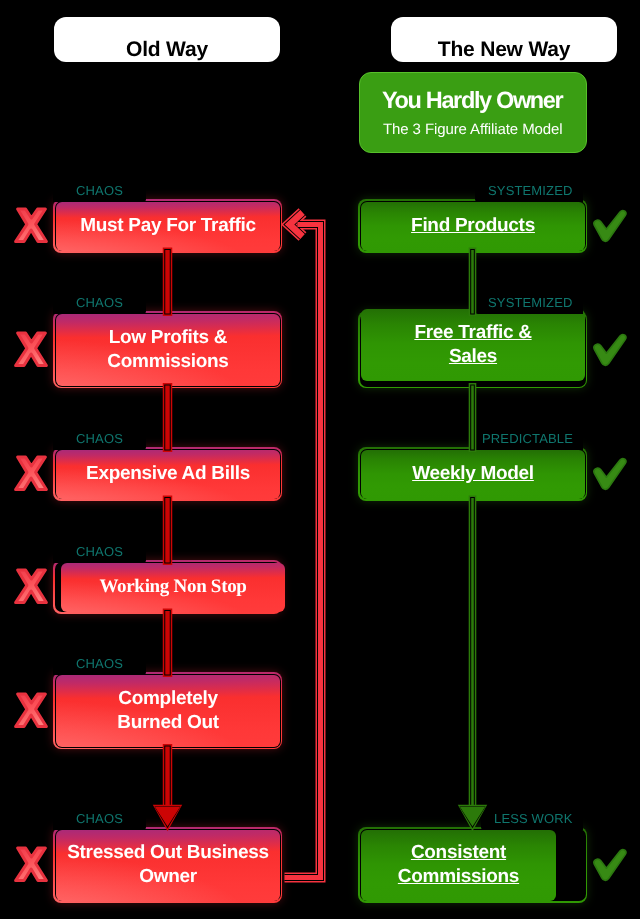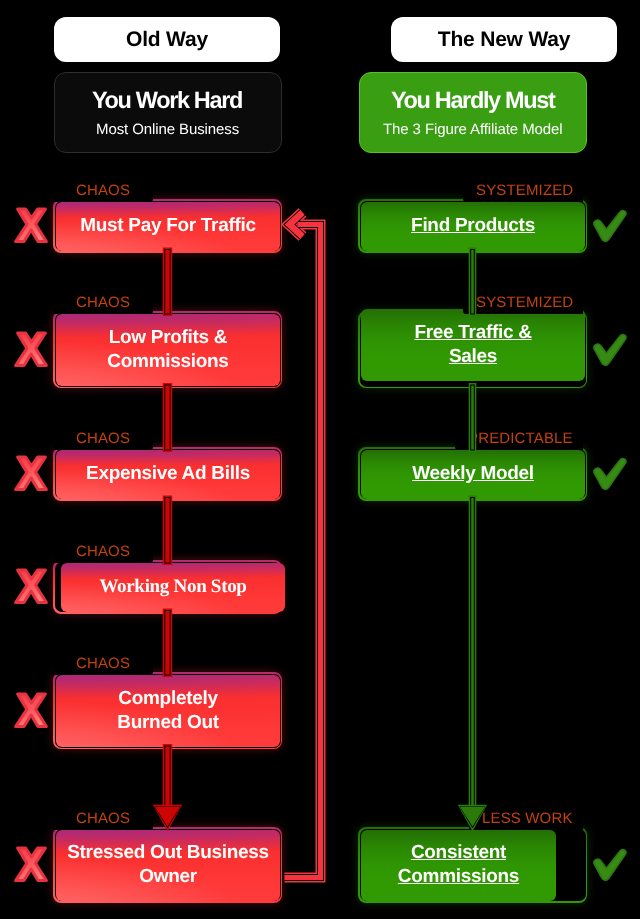--- a/index.html
+++ b/index.html
@@ -4,21 +4,21 @@
 <style>
   html,body{margin:0;padding:0;background:#000;}
   body{width:640px;height:919px;overflow:hidden;
        font-family:"Liberation Sans",sans-serif;
        -webkit-font-smoothing:antialiased;text-rendering:geometricPrecision;}
   .hdr-title,.hdr-body,.step,.tag,.h1,.h2{will-change:transform;backface-visibility:hidden;}
   .stage{position:relative;width:640px;height:919px;background:#000;}
 
   
   .hdr-title{position:absolute;background:#fff;border-radius:12px;
-      display:flex;align-items:center;justify-content:center;
+      display:flex;align-items:flex-end;justify-content:center;
       color:#000;font-weight:700;font-size:21px;letter-spacing:-0.2px;z-index:6;}
   .hdr-body{position:absolute;border-radius:12px;
       display:flex;flex-direction:column;align-items:center;justify-content:center;z-index:6;}
   .hdr-body .h1{font-weight:700;font-size:23.5px;color:#fff;letter-spacing:-1.35px;padding-right:1.35px;}
   .hdr-body .h2{font-size:15px;color:#fff;margin-top:7px;letter-spacing:-0.1px;}
   .hdr-left{background:#0b0b0b;border:1px solid #2e2e2e;}
   .hdr-right{background:#3a9e13;border:1px solid #57c02b;}
 
   
   .step{position:absolute;border-radius:6px;display:flex;align-items:center;
@@ -29,47 +29,43 @@
         border-radius:7px;background:#000;}
   .red{background:
         radial-gradient(140% 130% at -14% 128%, rgba(255,255,255,.30), rgba(255,255,255,0) 72%),
         radial-gradient(800% 120% at 0% -8%, #9a2a85 0%, #c02a66 16%, #fa2f2f 34%, #ff3838 72%, #ff3c3c 100%);}
   .green{background:
         linear-gradient(180deg, #236f05 0%, #2a8503 22%, #2f9503 48%, #319a03 75%, #309903 100%); text-decoration: underline;}
   .glow.red{filter:drop-shadow(0 0 5px rgba(255,40,55,.30));}
   .glow.green{filter:drop-shadow(0 0 5px rgba(60,170,25,.26));}
 
   
-  .tag{position:absolute;background:#000;color:#c2410c;font-size:15px;font-weight:400;
+  .tag{position:absolute;background:#000;color:#0f766e;font-size:13px;font-weight:400;
        letter-spacing:0.15px;height:28px;line-height:33px;z-index:7;white-space:nowrap;}
   .tag.l{border-radius:0 0 3px 0;padding:0 23px;}
   .tag.r{border-radius:0 0 0 3px;padding:0 10px 0 13px;}
 
   svg{position:absolute;overflow:visible;}
   .mark{position:absolute;z-index:9;line-height:0;}
   .mark svg{position:static;}
 </style>
 </head>
 <body>
 
 <div class="stage">
 
   <div class="hdr-title" style="left:54px;top:17px;width:226px;height:45px;">
     <span>Old Way</span>
   </div>
   <div class="hdr-title" style="left:359px;top:17px;width:226px;height:45px;margin-left:32px;">
     <span>The New Way</span>
   </div>
 
-  <div class="hdr-body hdr-left" style="left:54px;top:72px;width:226px;height:79px;">
-    <div class="h1">You Work Hard</div>
-    <div class="h2">Most Online Business</div>
-  </div>
   <div class="hdr-body hdr-right" style="left:359px;top:72px;width:226px;height:79px;">
-    <div class="h1">You Hardly Must</div>
+    <div class="h1">You Hardly Owner</div>
     <div class="h2">The 3 Figure Affiliate Model</div>
   </div>
 
   <div id="dyn">
       <div class="tag l" style="left:53px;top:174px;">CHAOS</div>
       <div class="glow red" style="left:53px;top:199px;width:229px;height:53.5px;"></div>
       <div class="step red" style="left:55.5px;top:201.5px;width:224px;height:48.5px;">
               <span>Must Pay For Traffic</span>
            </div>
       <div class="mark" style="left:12px;top:205.75px;"><svg width="38" height="40" viewBox="0 0 38 40">

